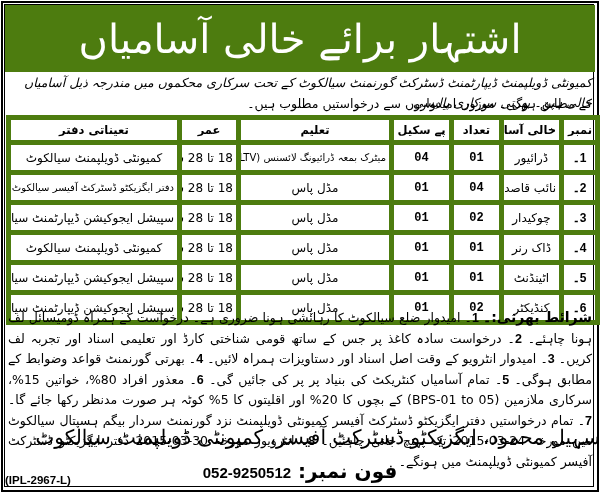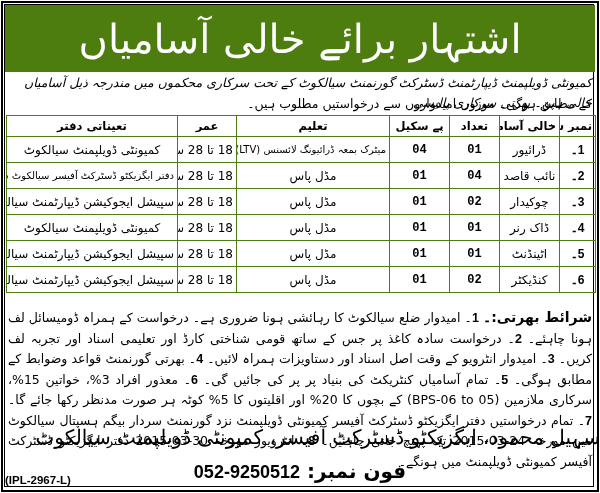--- a/index.html
+++ b/index.html
@@ -5,30 +5,30 @@
   html, body { margin:0; padding:0; background:#ffffff; }
   body { width:600px; height:493px; overflow:hidden; position:relative; font-family:"DejaVu Sans", sans-serif; color:#000; }
   .frame { position:absolute; left:1px; top:1px; width:594px; height:487px; border:2px solid #000; box-sizing:content-box; }
   .frame-inner { position:absolute; left:4px; top:4px; width:588px; height:481px; border:1px solid #000; box-sizing:content-box; }
   .header-bar { position:absolute; left:5px; top:5px; width:590px; height:67px; background:#4d7c0f; display:flex; align-items:center; justify-content:center; }
   .header-title { color:#fff; font-family:"DejaVu Serif", serif; font-size:40px; line-height:1; direction:rtl; letter-spacing:1px; }
   .intro { position:absolute; left:8px; width:584px; direction:rtl; text-align:right; font-size:12.5px; line-height:20px; }
   .intro.l1 { top:73px;font-style:italic; }
   .intro.l2 { top:94px; }
   table.jobs { position:absolute; left:6px; top:115px; width:589px; border-collapse:collapse; direction:rtl; table-layout:fixed; }
-  table.jobs th, table.jobs td { border:1px solid #4d7c0f; height:25px; padding:0 3px; font-size:12px; text-align:center; white-space:nowrap; overflow:hidden; }
+  table.jobs th, table.jobs td { border:5px solid #4d7c0f; height:25px; padding:0 3px; font-size:12px; text-align:center; white-space:nowrap; overflow:hidden; }
   table.jobs th { font-weight:bold; height:20px; font-size:11.5px; }
   td.num { font-family:Liberation Mono, monospace; font-weight:bold; font-size:12px; }
   td.serial { text-align:right; font-family:"Liberation Sans", sans-serif; font-weight:bold; }
   .conditions { position:absolute; left:8px; top:307px; width:584px; direction:rtl; text-align:justify; text-align-last:right; font-size:12.5px; line-height:20.5px; }
   .cond-title { font-weight:bold; font-size:14px; }
   .cond-num { font-family:"Liberation Sans", sans-serif; font-weight:bold; }
   .signature { position:absolute; left:0; top:423px; width:600px; direction:rtl; font-family:"DejaVu Serif", serif; font-weight:normal; font-size:20px; line-height:28px; }
   .phone { position:absolute; left:0; top:458px; width:600px; text-align:center; direction:rtl; font-size:20px; font-weight:bold; line-height:26px; }
-  .phone-num { font-family:"Liberation Sans", sans-serif; font-weight:bold; font-size:18px; direction:ltr; unicode-bidi:embed; }
+  .phone-num { font-family:"Liberation Sans", sans-serif; font-weight:bold; font-size:15px; direction:ltr; unicode-bidi:embed; }
   .ref-code { position:absolute; left:5px; top:474px; font-family:"Liberation Sans", sans-serif; font-weight:bold; font-size:11.5px; }
 </style>
 </head>
 <body>
 
 <div class="frame"></div>
 <div class="frame-inner"></div>
 
 <div class="header-bar">
   <div class="header-title">اشتہار برائے خالی آسامیاں</div>
@@ -116,21 +116,21 @@
   </tbody>
 </table>
 
 <div class="conditions">
   <span class="cond-title">شرائط بھرتی:۔</span>
   <span><span class="cond-num">1</span>۔ <span>امیدوار ضلع سیالکوٹ کا رہائشی ہونا ضروری ہے۔ درخواست کے ہمراہ ڈومیسائل لف ہونا چاہئے۔</span></span>
   <span><span class="cond-num">2</span>۔ <span>درخواست سادہ کاغذ پر جس کے ساتھ قومی شناختی کارڈ اور تعلیمی اسناد اور تجربہ لف کریں۔</span></span>
   <span><span class="cond-num">3</span>۔ <span>امیدوار انٹرویو کے وقت اصل اسناد اور دستاویزات ہمراہ لائیں۔</span></span>
   <span><span class="cond-num">4</span>۔ <span>بھرتی گورنمنٹ قواعد وضوابط کے مطابق ہوگی۔</span></span>
   <span><span class="cond-num">5</span>۔ <span>تمام آسامیاں کنٹریکٹ کی بنیاد پر پر کی جائیں گی۔</span></span>
-  <span><span class="cond-num">6</span>۔ <span>معذور افراد 3%، خواتین 15%، سرکاری ملازمین (BPS-06 to 05) کے بچوں کا 20% اور اقلیتوں کا 5% کوٹہ ہر صورت مدنظر رکھا جائے گا۔</span></span>
+  <span><span class="cond-num">6</span>۔ <span>معذور افراد 80%، خواتین 15%، سرکاری ملازمین (BPS-01 to 05) کے بچوں کا 20% اور اقلیتوں کا 5% کوٹہ ہر صورت مدنظر رکھا جائے گا۔</span></span>
   <span><span class="cond-num">7</span>۔ <span>تمام درخواستیں دفتر ایگزیکٹو ڈسٹرکٹ آفیسر کمیونٹی ڈویلپمنٹ نزد گورنمنٹ سردار بیگم ہسپتال سیالکوٹ میں مورخہ 24-03-2015 تک پہنچ جانی چاہئیں۔</span></span>
   <span><span class="cond-num">8</span>۔ <span>انٹرویوز مورخہ 30-03-2015 دفتر ایگزیکٹو ڈسٹرکٹ آفیسر کمیونٹی ڈویلپمنٹ میں ہونگے۔</span></span>
 </div>
 
 <div class="signature">سہیل محمود، ایگزیکٹو ڈسٹرکٹ آفیسر، کمیونٹی ڈویلپمنٹ سیالکوٹ</div>
 
 <div class="phone">
   <span>فون نمبر:</span>
   <span class="phone-num">052-9250512</span>
 </div>

